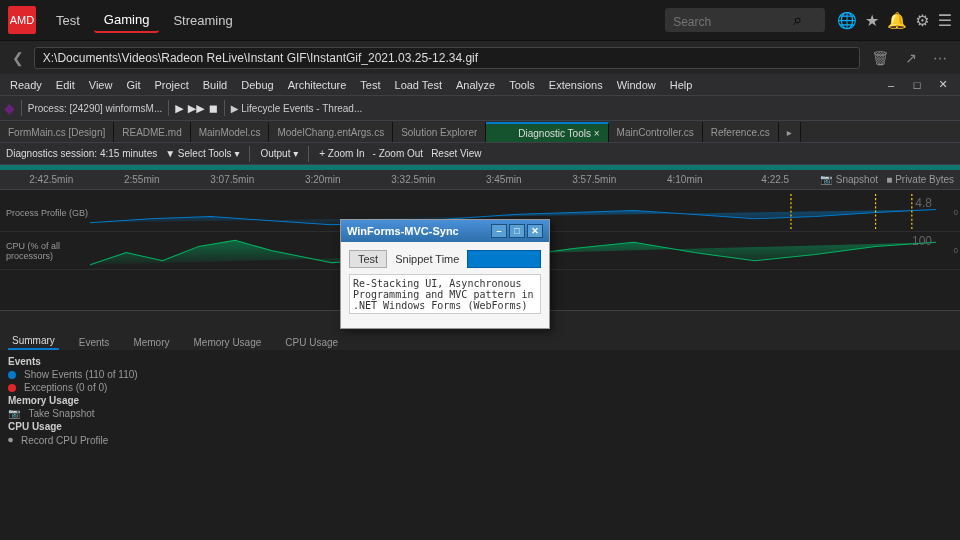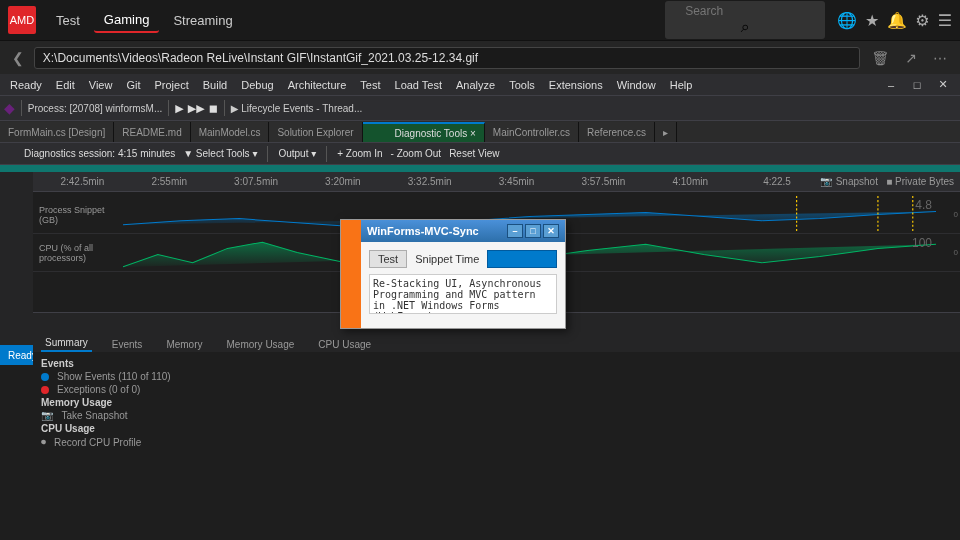--- a/index.html
+++ b/index.html
@@ -25,26 +25,25 @@
     .nav-item {
       color: #ccc;
       font-size: 13px;
       padding: 4px 10px;
       cursor: pointer;
       border-radius: 3px;
     }
     .nav-item.active { color: white; border-bottom: 2px solid #e0262a; }
     #search-bar {
       margin-left: auto;
-      display: flex; align-items: center;
+      display: flex; align-items: flex-end;
       background: #333;
       border-radius: 3px;
       padding: 3px 8px;
       width: 160px;
-      flex-direction: column;
     }
     #search-bar input {
       background: transparent; border: none; color: #ccc; font-size: 12px; width: 120px; outline: none;
     }
     .topbar-icons { display: flex; gap: 8px; margin-left: 8px; align-items: center; }
     .topbar-icons span { color: #aaa; font-size: 16px; cursor: pointer; }
 
     
     #addressbar {
       height: 34px;
@@ -138,32 +137,31 @@
       cursor: pointer;
       white-space: nowrap;
     }
     .vs-tab.active { background: #14532d; color: #ddd; border-top: 2px solid #007acc; padding-left: 32px; }
 
     
     #diag-toolbar {
       height: 22px;
       background: #2d2d30;
       display: flex; align-items: center;
-      padding: 0 24px; gap: 8px;
+      padding: 0 6px; gap: 8px;
       font-size: 10px; color: #ddd;
       border-bottom: 1px solid #3f3f46;
     }
 
     
     #diag-area {
       height: 180px;
       background: #252526;
       position: relative;
-      border-top: 7px solid #0f766e;
-      padding-left: 33px;
+      border-top: 5px solid #0f766e;
     }
 
     
     #timeline-header {
       height: 20px;
       background: #2d2d30;
       display: flex; align-items: center;
       font-size: 10px; color: #999;
       padding: 0 6px;
       border-bottom: 1px solid #3f3f46;
@@ -231,27 +229,26 @@
     .bullet { width: 8px; height: 8px; border-radius: 50%; display: inline-block; }
     .bullet.blue { background: #007acc; }
     .bullet.red { background: #e0262a; }
     .bullet.orange { background: #d4a017; }
 
     
     #dialog-popup {
       position: absolute;
       top: 145px;
       left: 340px;
-      width: 226px;
-      background: #f97316;
+      width: 210px;
+      background: #0ea5e9;
       border: 1px solid #999;
       box-shadow: 3px 3px 8px rgba(0,0,0,0.5);
       font-size: 11px;
       z-index: 100;
-      padding-left: 20px;
     }
     #dialog-title-bar {
       height: 22px;
       background: linear-gradient(to bottom, #4a90d9, #2d6faa);
       display: flex; align-items: center;
       padding: 0 6px;
       color: white;
       font-size: 11px;
       font-weight: bold;
     }
@@ -354,33 +351,34 @@
       <div id="vs-window-controls">
         <div class="win-btn">–</div>
         <div class="win-btn">□</div>
         <div class="win-btn close">✕</div>
       </div>
     </div>
 
     <div id="vs-toolbar">
       <span style="color:#68217a; font-size:14px;">◆</span>
       <div class="toolbar-sep"></div>
-      <span style="font-size:10px; color:#ccc;">Process: [20708] winformsM...</span>
+      <span style="font-size:10px; color:#ccc;">Process: [24290] winformsM...</span>
       <div class="toolbar-sep"></div>
       <span style="cursor:pointer;">▶</span>
       <span style="cursor:pointer;">▶▶</span>
       <span style="cursor:pointer;">◼</span>
       <div class="toolbar-sep"></div>
       <span style="font-size:10px; color:#ccc;">▶ Lifecycle Events - Thread...</span>
     </div>
 
     <div id="vs-tabs">
       <div class="vs-tab">FormMain.cs [Design]</div>
       <div class="vs-tab">README.md</div>
       <div class="vs-tab">MainModel.cs</div>
+      <div class="vs-tab">ModelChang.entArgs.cs</div>
       <div class="vs-tab">Solution Explorer</div>
       <div class="vs-tab active">Diagnostic Tools ×</div>
       <div class="vs-tab">MainController.cs</div>
       <div class="vs-tab">Reference.cs</div>
       <div class="vs-tab">▸</div>
     </div>
 
     <div id="diag-toolbar">
       <span>Diagnostics session: 4:15 minutes</span>
       <span>▼ Select Tools ▾</span>
@@ -402,21 +400,21 @@
         <span class="time-mark">3:32.5min</span>
         <span class="time-mark">3:45min</span>
         <span class="time-mark">3:57.5min</span>
         <span class="time-mark">4:10min</span>
         <span class="time-mark">4:22.5</span>
         <span style="margin-left:auto; font-size:10px; color:#999;">📷 Snapshot &nbsp; ■ Private Bytes</span>
       </div>
 
       <div id="charts-area">
         <div class="chart-row">
-          <div class="chart-label">Process Snippet (GB)</div>
+          <div class="chart-label">Process Profile (GB)</div>
           <div class="chart-body">
             <svg width="100%" height="100%" viewBox="0 0 700 36" preserveAspectRatio="none">
               <defs>
                 <linearGradient id="memGrad" x1="0" y1="0" x2="0" y2="1">
                   <stop offset="0%" stop-color="#007acc" stop-opacity="0.5"></stop>
                   <stop offset="100%" stop-color="#007acc" stop-opacity="0.05"></stop>
                 </linearGradient>
               </defs>
               <polyline points="0,28 50,24 100,22 150,26 200,30 250,28 300,24 350,20 400,18 450,16 500,20 550,24 600,22 650,18 700,15" fill="url(#memGrad)" stroke="#007acc" stroke-width="1"></polyline>
 

